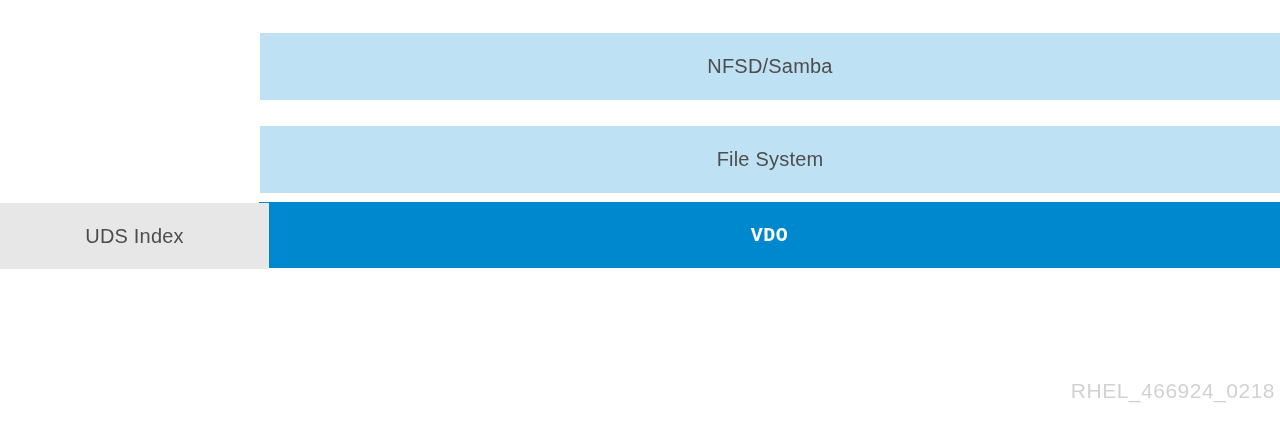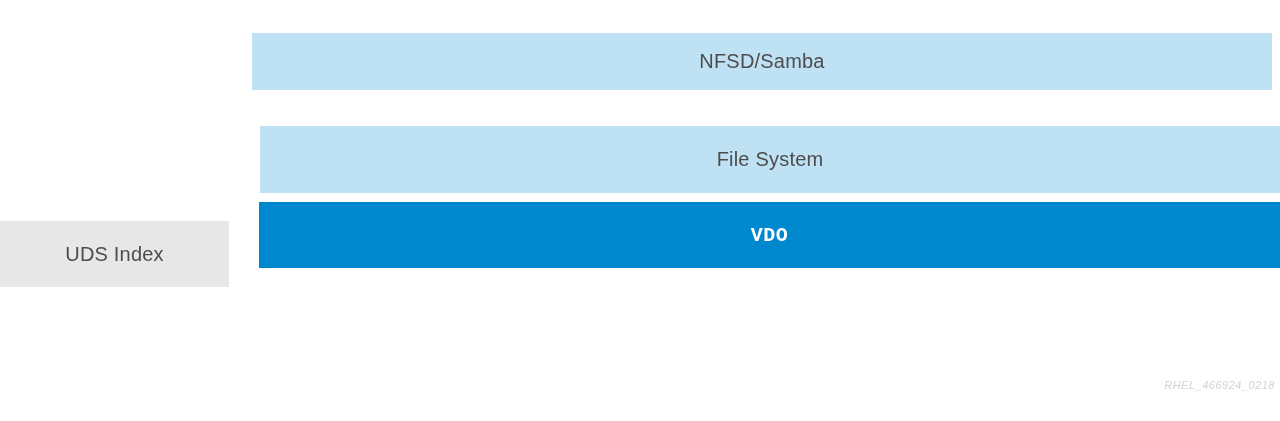--- a/index.html
+++ b/index.html
@@ -22,24 +22,24 @@
     justify-content: center;
     box-sizing: border-box;
   }
   .bar-label {
     font-size: 20px;
     color: var(--text-color, #4d4d4d);
     letter-spacing: 0.2px;
     white-space: nowrap;
   }
   .layer-nfsd {
-    left: 252px;
+    left: 260px;
     top: 33px;
     width: 1020px;
-    height: 57px;
+    height: 67px;
     background: var(--light-blue, #bee1f4);
   }
   .layer-filesystem {
     left: 260px;
     top: 126px;
     width: 1020px;
     height: 67px;
     background: var(--light-blue, #bee1f4);
   }
   .layer-vdo {
@@ -50,41 +50,40 @@
     background: var(--blue, #0088ce);
     font-family: Liberation Mono, monospace;
   }
   .layer-vdo .bar-label {
     color: var(--vdo-text, #ffffff);
     font-weight: bold;
     letter-spacing: 0.5px;
   }
   .layer-uds {
     left: 0;
-    top: 221px;
-    width: 229px;
+    top: 203px;
+    width: 269px;
     height: 66px;
     background: var(--gray, #e7e7e7);
   }
   .layer-block {
     left: 0;
     top: 285px;
     width: 1280px;
     height: 68px;
     background: var(--gray, #e7e7e7);
   }
   .watermark {
     position: absolute;
     right: 5px;
     top: 379px;
-    font-size: 11px;
+    font-size: 21px;
     letter-spacing: 0.5px;
     color: var(--watermark-color, #d2d2d2);
     white-space: nowrap;
-    font-style: italic;
   }
 </style>
 </head>
 <body>
 
 <div class="canvas" style="--light-blue: #bee1f4; --blue: #0088ce; --gray: #e7e7e7; --text-color: #4d4d4d; --vdo-text: #ffffff; --watermark-color: #d2d2d2;">
 
   <div class="bar layer-nfsd">
     <span class="bar-label">NFSD/Samba</span>
   </div>

